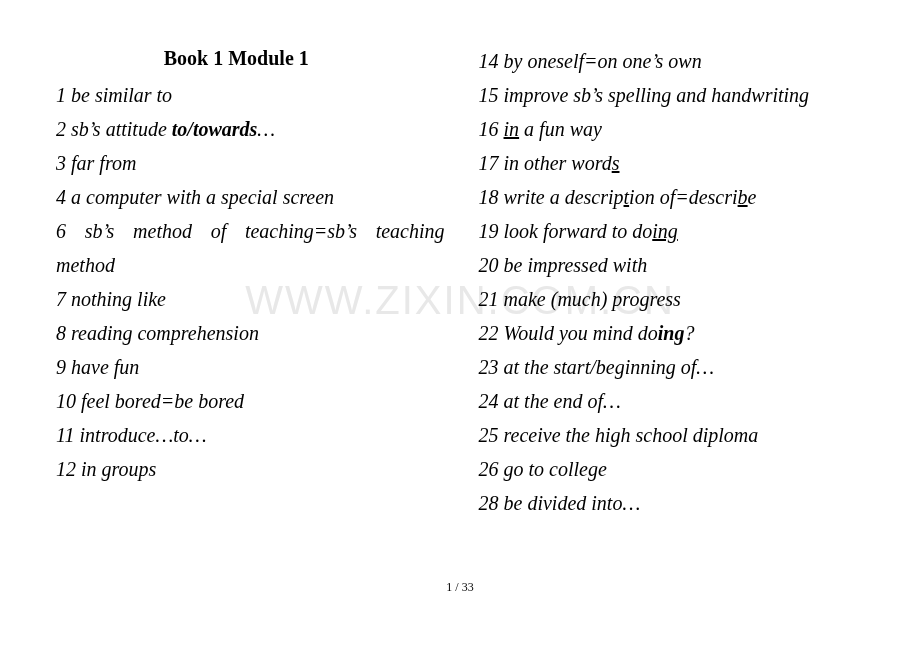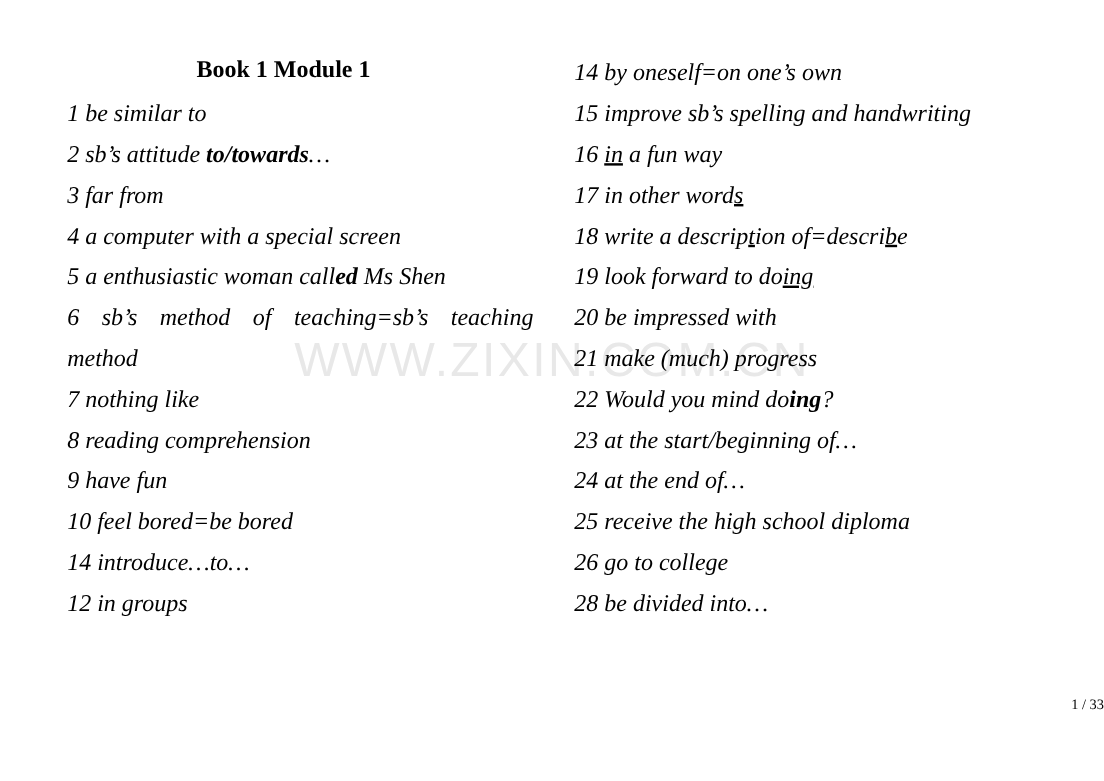--- a/index.html
+++ b/index.html
@@ -75,21 +75,21 @@
   }
   .line.justify {
     text-align: justify;
     text-align-last: justify;
   }
   .footer {
     position: absolute;
     left: 0;
     top: 580px;
     width: 920px;
-    text-align: right;
+    text-align: center;
     font-size: 12px;
     font-family: "Liberation Serif", serif;
     color: #000;
     z-index: 1;
   }
   b { font-weight: bold; }
   u { text-decoration: underline; }
 </style>
 </head>
 <body>
@@ -104,35 +104,34 @@
       <div class="doc-title">Book 1 Module 1</div>
 
       <div class="line">1 be similar to</div>
 
       <div class="line">2 sb’s attitude <b>to/towards</b>…</div>
 
       <div class="line">3 far from</div>
 
       <div class="line">4 a computer with a special screen</div>
 
-      <div class="line">5 a enthusiastic woman call<b>ed</b> Ms Shen</div>
 
       <div class="line justify">6  sb’s  method  of  teaching=sb’s  teaching</div>
 
       <div class="line">method</div>
 
       <div class="line">7 nothing like</div>
 
       <div class="line">8 reading comprehension</div>
 
       <div class="line">9 have fun</div>
 
       <div class="line">10 feel bored=be bored</div>
 
-      <div class="line">14 introduce…to…</div>
+      <div class="line">11 introduce…to…</div>
 
       <div class="line">12 in groups</div>
 
     </div>
 
     <div class="col col-right">
       <div class="line">14 by oneself=on one’s own</div>
 
       <div class="line">15 improve sb’s spelling and handwriting</div>
 

